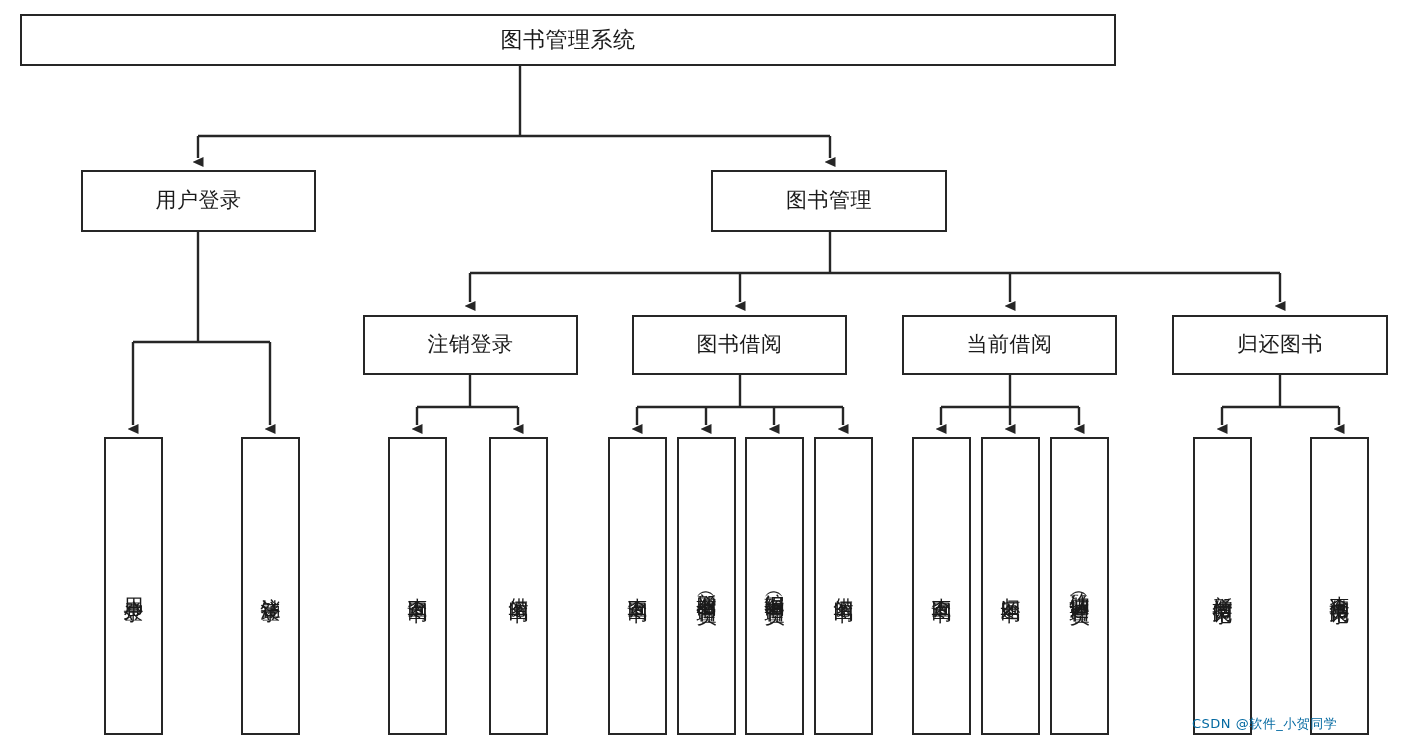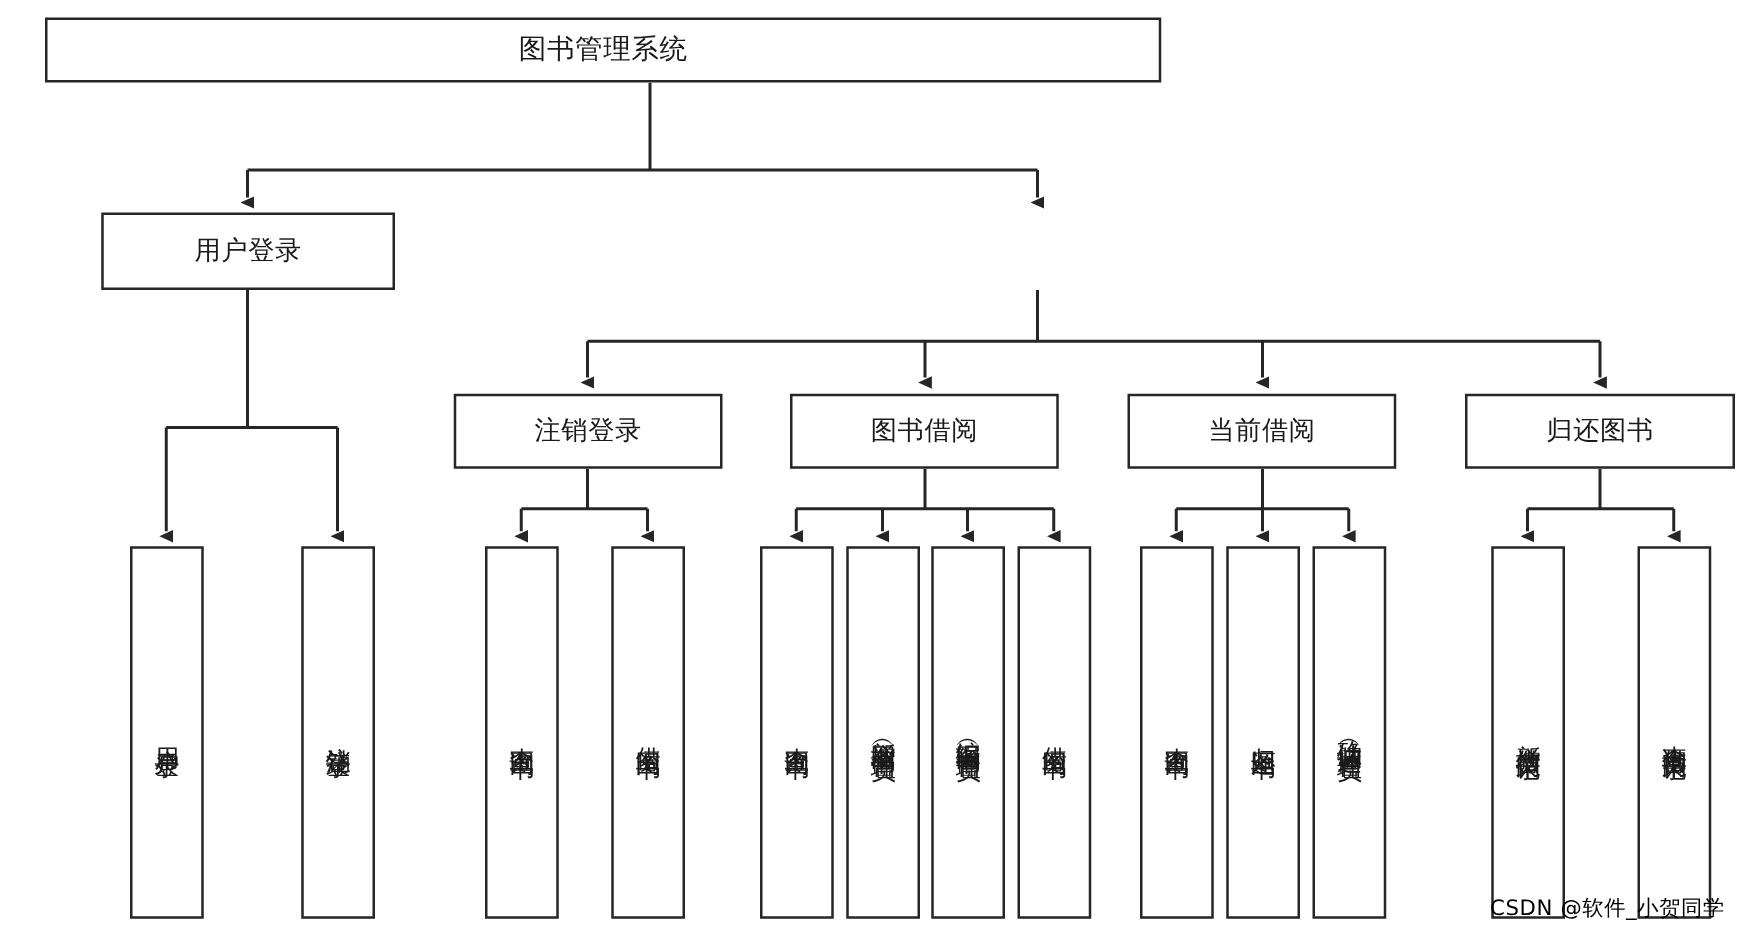--- a/index.html
+++ b/index.html
@@ -47,22 +47,22 @@
   .node.vertical .node-label {
     writing-mode: vertical-rl;
     text-orientation: upright;
     font-size: 20px;
     letter-spacing: 2px;
     line-height: 1.05;
   }
   .node.root .node-label { font-size: 22px; }
   .watermark {
     position: absolute;
-    color: #000000;
-    font-size: 17px;
+    color: #0369a1;
+    font-size: 13px;
     white-space: nowrap;
     letter-spacing: 0.5px;
     pointer-events: none;
   }
 </style>
 </head>
 <body>
 
 <div id="diagram-root">
 
@@ -109,26 +109,29 @@
       <path d="M1010,407 L1010,425" marker-end="url(#arrow)"></path>
       <path d="M1079,407 L1079,425" marker-end="url(#arrow)"></path>
 
       <path d="M1280,375 L1280,407"></path>
       <path d="M1222,407 L1339,407"></path>
       <path d="M1222,407 L1222,425" marker-end="url(#arrow)"></path>
       <path d="M1339,407 L1339,425" marker-end="url(#arrow)"></path>
     </g>
   </svg>
 
-  <div class="node root" style="left:36px; top:14px; width:893px; height:52px;">
+  <div class="node root" style="left:20px; top:14px; width:1096px; height:52px;">
     <span class="node-label">图书管理系统</span>
   </div>
 
   <div class="node" style="left:81px; top:170px; width:235px; height:62px;">
     <span class="node-label">用户登录</span>
+  </div>
+  <div class="node" style="left:711px; top:170px; width:236px; height:62px;">
+    <span class="node-label">图书管理</span>
   </div>
 
   <div class="node" style="left:363px; top:315px; width:215px; height:60px;">
     <span class="node-label">注销登录</span>
   </div>
   <div class="node" style="left:632px; top:315px; width:215px; height:60px;">
     <span class="node-label">图书借阅</span>
   </div>
   <div class="node" style="left:902px; top:315px; width:215px; height:60px;">
     <span class="node-label">当前借阅</span>

